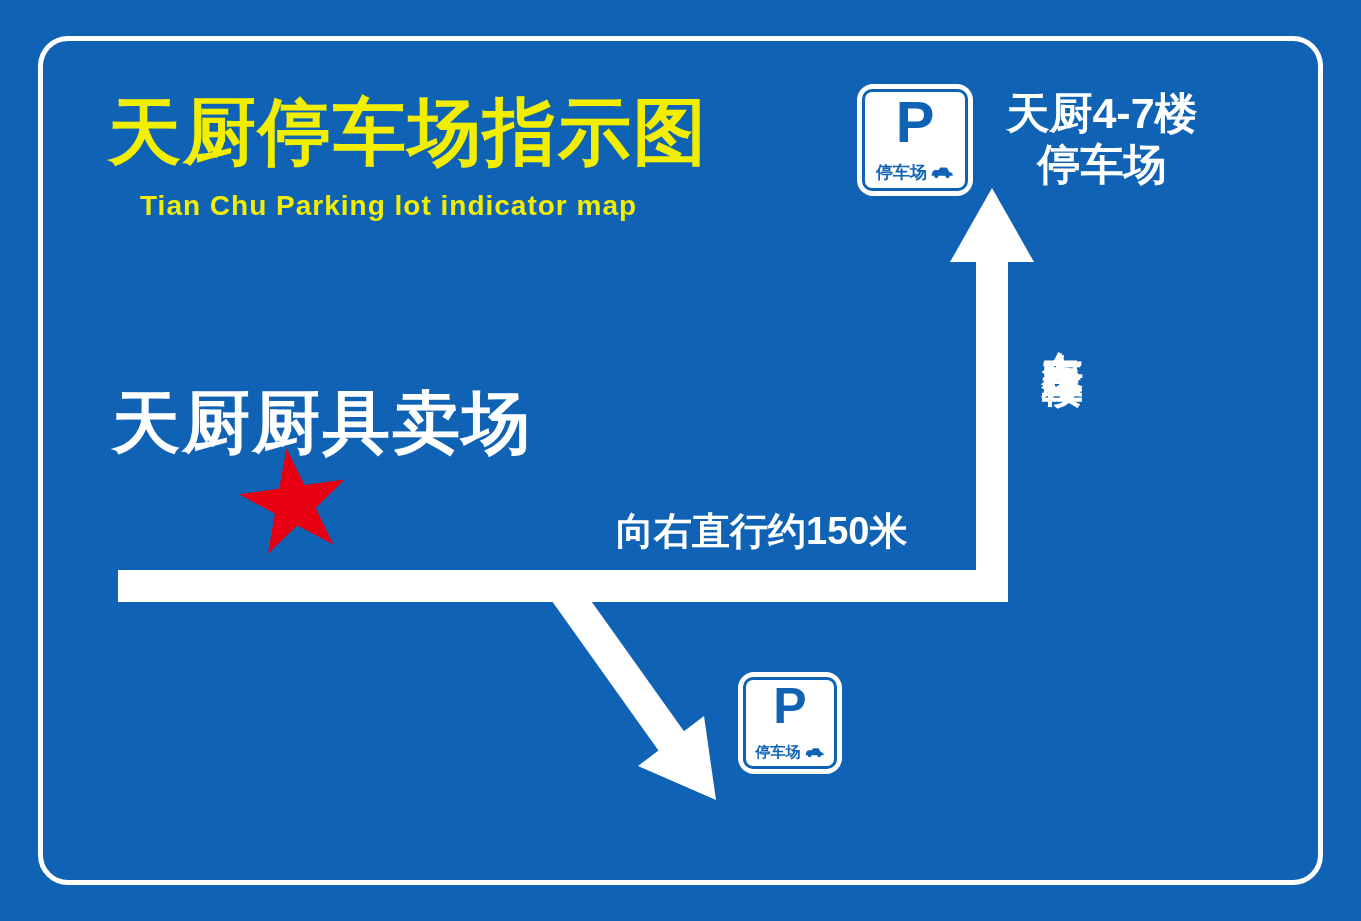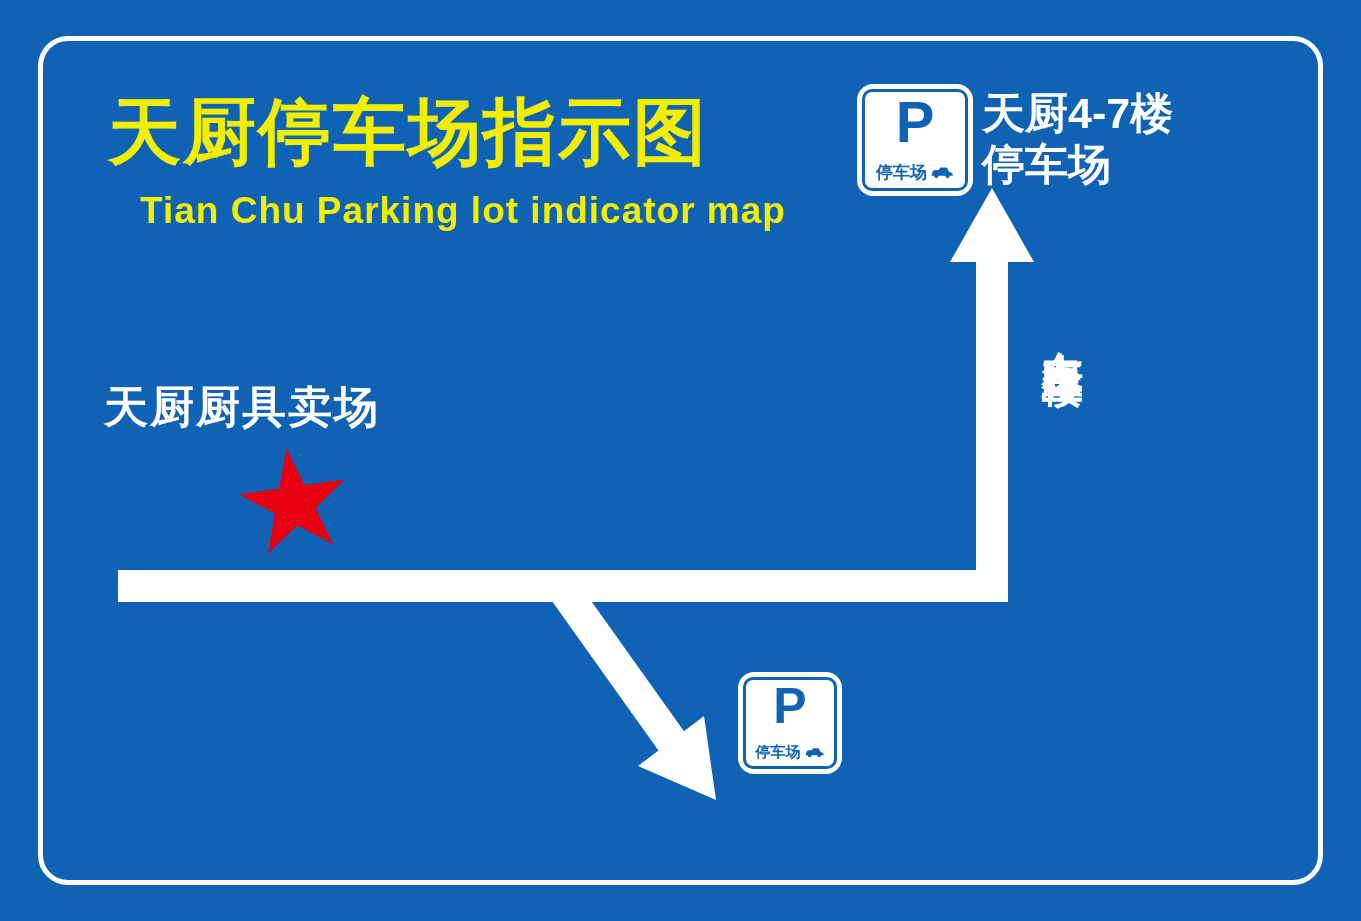--- a/index.html
+++ b/index.html
@@ -37,21 +37,21 @@
     font-size: 73px;
     font-weight: bold;
     letter-spacing: 2px;
     line-height: 1.05;
     color: var(--title-yellow, #f2ee00);
     white-space: nowrap;
   }
   .subtitle {
     position: absolute;
     left: 140px; top: 190px;
-    font-size: 37px;
+    font-size: 28px;
     font-weight: bold;
     letter-spacing: 1px;
     color: var(--title-yellow, #f2ee00);
     white-space: nowrap;
   }
   .psign {
     position: absolute;
     background: #ffffff;
     border-radius: 16px;
     padding: 5px;
@@ -89,31 +89,31 @@
   .car path, .car circle { fill: var(--sign-blue, #0f62b4); }
   .psign-top { left: 857px; top: 84px; width: 116px; height: 112px; }
   .psign-bottom { left: 738px; top: 672px; width: 104px; height: 102px; }
   .psign-bottom .psign-p { font-size: 50px; }
   .psign-bottom .psign-label { font-size: 15px; }
   .psign-bottom .car { width: 21px; height: 11px; }
   .dest {
     position: absolute;
     left: 982px; top: 88px;
     width: 240px;
-    text-align: left;
+    text-align: center;
     color: #ffffff;
     font-weight: bold;
     font-size: 43px;
     line-height: 1.18;
     white-space: nowrap;
   }
   .store {
     position: absolute;
-    left: 104px; top: 378px;
-    font-size: 44px;
+    left: 112px; top: 378px;
+    font-size: 68px;
     font-weight: bold;
     color: #ffffff;
     letter-spacing: 2px;
     white-space: nowrap;
   }
   .star {
     position: absolute;
     left: 238px; top: 448px;
     width: 112px; height: 108px;
     transform: rotate(-8deg);
@@ -176,20 +176,21 @@
     <div>天厨4-7楼</div>
     <div>停车场</div>
   </div>
 
   <div class="store">天厨厨具卖场</div>
 
   <svg class="star" viewBox="0 0 100 100">
     <polygon points="50,0 61.8,35.8 99.4,35.9 69,58.2 80.6,94.1 50,72 19.4,94.1 31,58.2 0.6,35.9 38.2,35.8"></polygon>
   </svg>
 
+  <div class="lbl lbl-150">向右直行约150米</div>
   <div class="lbl-vertical">向左直行上楼</div>
 
   <div class="psign psign-bottom">
     <div class="psign-inner">
       <div class="psign-p">P</div>
       <div class="psign-row">
         <span class="psign-label">停车场</span>
         <svg class="car" viewBox="0 0 26 14">
           <path d="M1.5 10.5 L2.8 6.2 Q3.4 4.2 5.8 4.2 L9.2 4.2 L11.4 1.6 L17.2 1.6 Q18.8 1.6 19.5 3.6 L20.5 6.2 L23.2 7.2 Q24.6 7.8 24.6 9.4 L24.6 10.5 Z"></path>
           <circle cx="6.8" cy="10.8" r="2.3"></circle>

